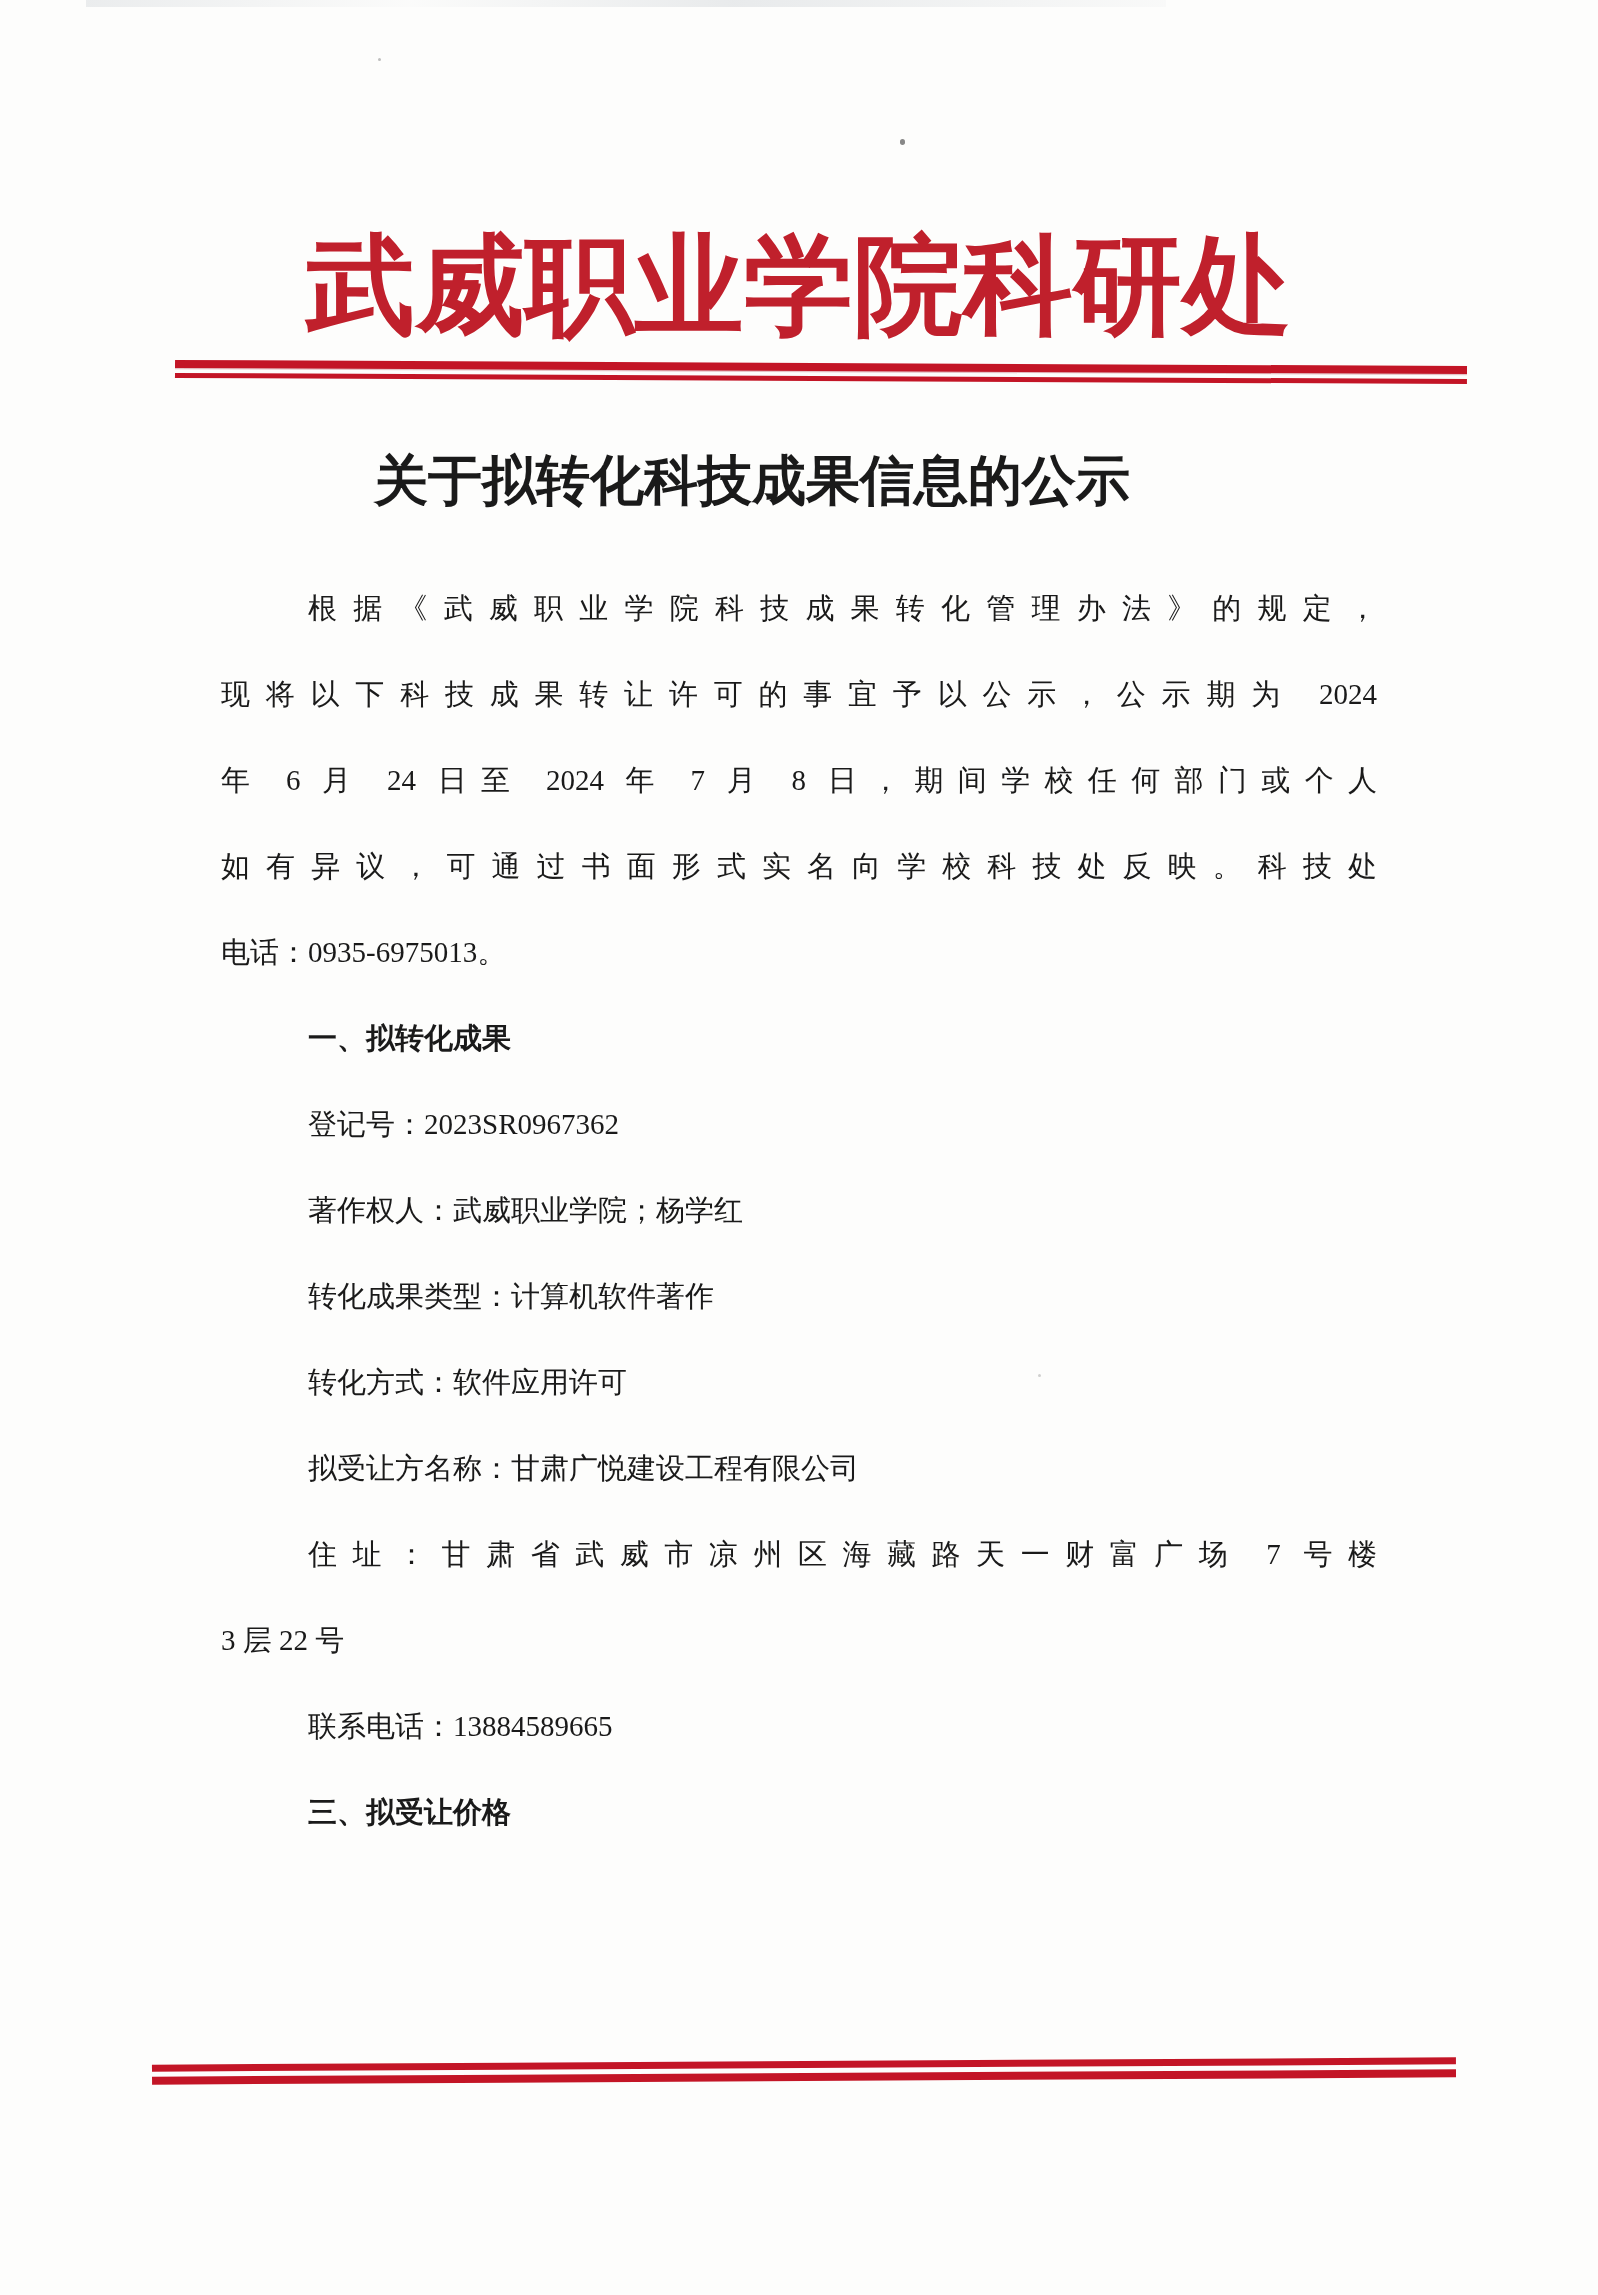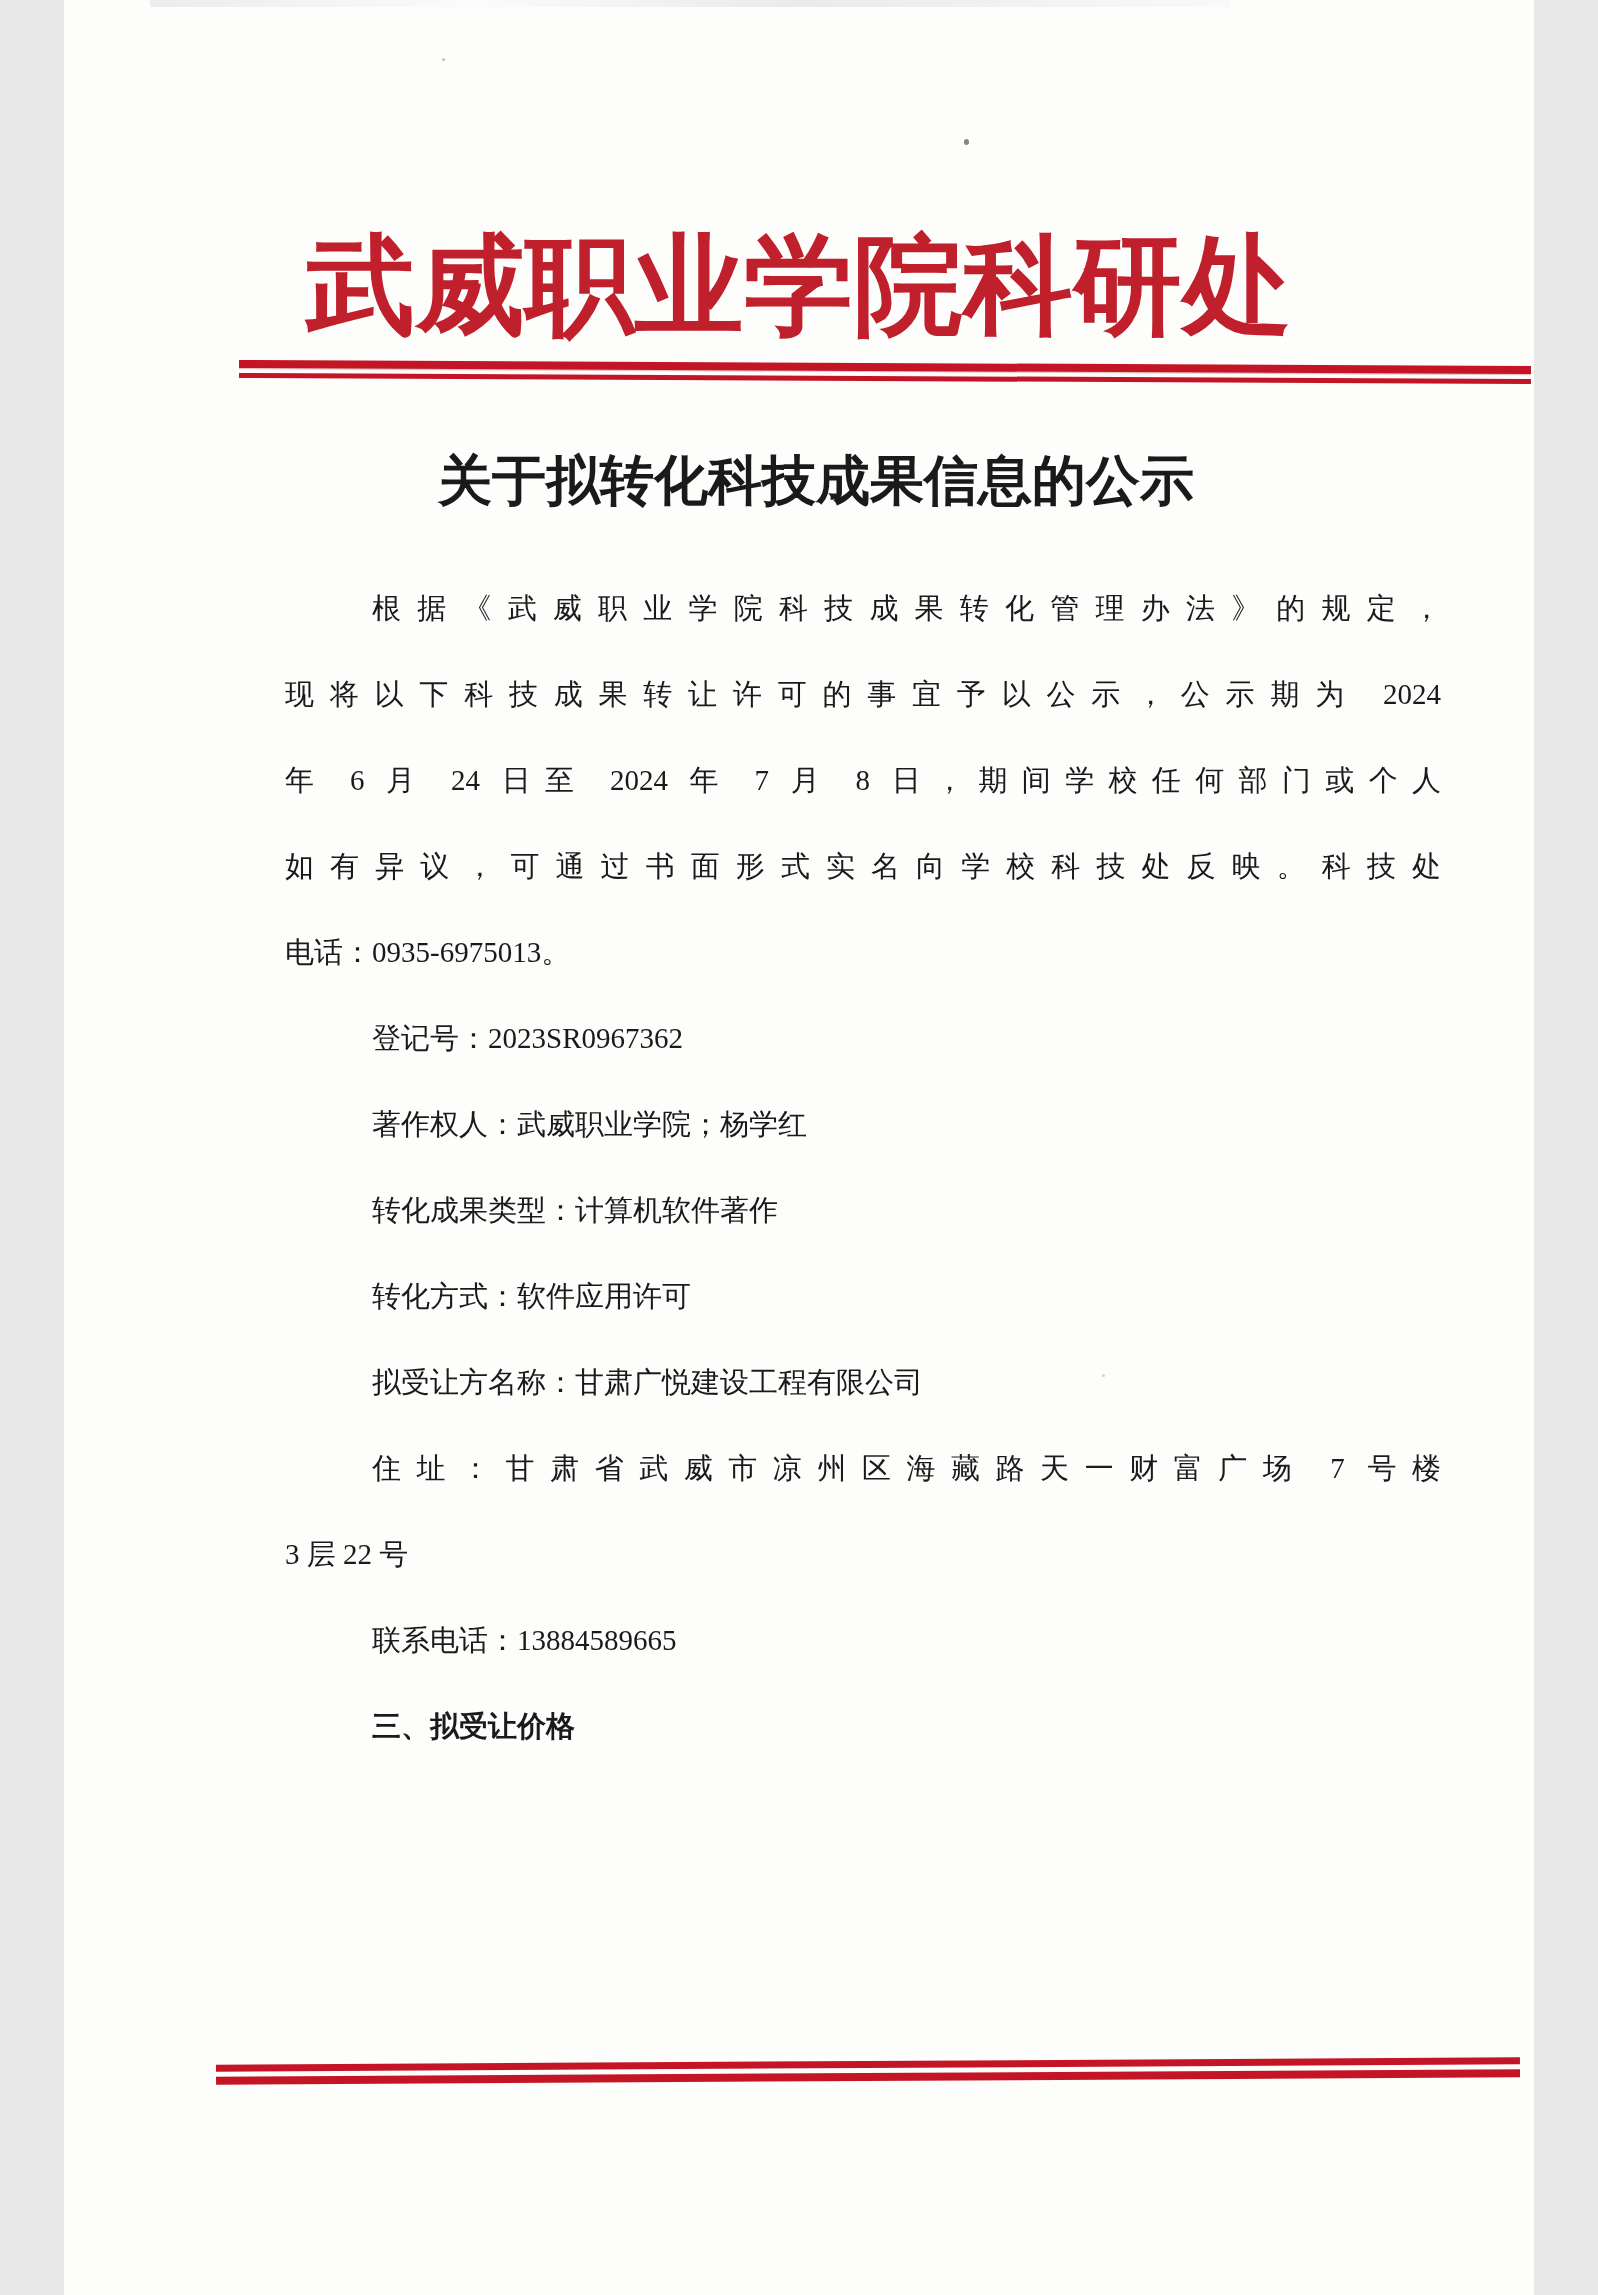--- a/index.html
+++ b/index.html
@@ -1,18 +1,18 @@
 <!DOCTYPE html>
 <html style="font-size:9.8px"><head>
 <meta charset="utf-8">
 <style>
   html, body { margin: 0; padding: 0; background: #e8e8e8; }
   .page {
     position: relative;
-    width: 1470px;
+    width: 1598px;
     height: 2295px;
     margin: 0 auto;
     background: var(--paper, #fdfdfc);
     overflow: hidden;
     font-family: "Liberation Serif", "DejaVu Serif", serif;
   }
 
   
   .edge-artifact {
     position: absolute; top: 0; left: 86px; width: 1080px; height: 7.4px;
@@ -95,20 +95,21 @@
   </div>
 
   <div class="doc-title">关于拟转化科技成果信息的公示</div>
 
   <div class="body-block" id="doc-body">
       <div class="line indent justify">根据《武威职业学院科技成果转化管理办法》的规定，</div>
       <div class="line justify">现将以下科技成果转让许可的事宜予以公示，公示期为 2024</div>
       <div class="line justify">年 6 月 24 日至 2024 年 7 月 8 日，期间学校任何部门或个人</div>
       <div class="line justify">如有异议，可通过书面形式实名向学校科技处反映。科技处</div>
       <div class="line">电话：0935-6975013。</div>
+      <div class="line indent bold">一、拟转化成果</div>
       <div class="line indent">登记号：2023SR0967362</div>
       <div class="line indent">著作权人：武威职业学院；杨学红</div>
       <div class="line indent">转化成果类型：计算机软件著作</div>
       <div class="line indent">转化方式：软件应用许可</div>
       <div class="line indent">拟受让方名称：甘肃广悦建设工程有限公司</div>
       <div class="line indent justify">住址：甘肃省武威市凉州区海藏路天一财富广场 7 号楼</div>
       <div class="line">3 层 22 号</div>
       <div class="line indent">联系电话：13884589665</div>
       <div class="line indent bold">三、拟受让价格</div>
     </div>

